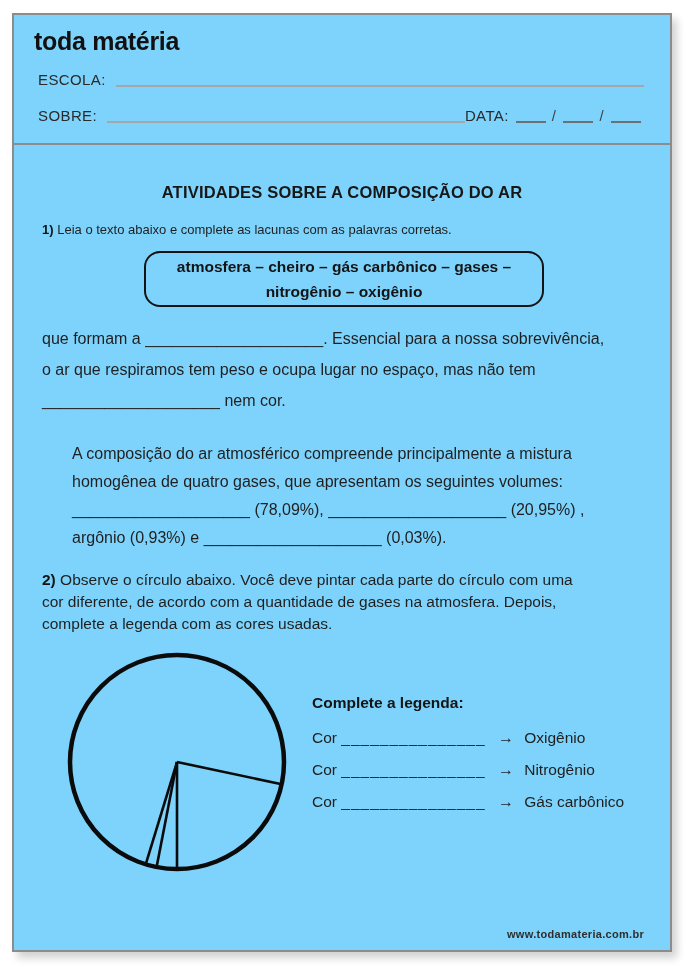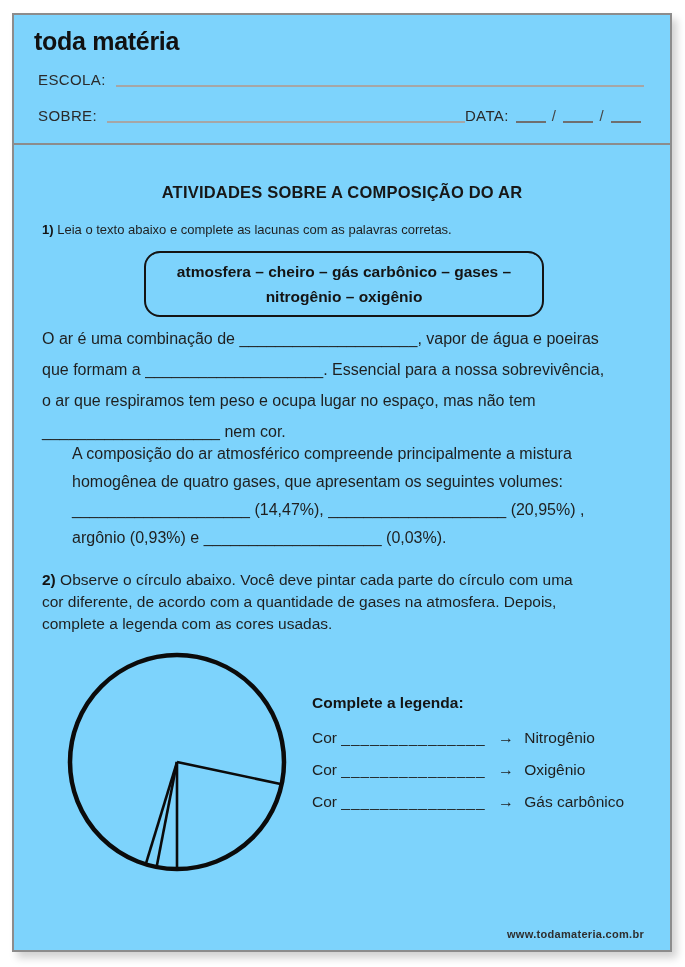--- a/index.html
+++ b/index.html
@@ -30,21 +30,21 @@
   .slash{color:#444;margin-left:3px;}
   
   .frame-body{position:relative;height:805px;}
   .ws-title{
     position:absolute;top:38px;left:0;right:0;text-align:center;
     font-weight:700;font-size:16.5px;color:#171717;letter-spacing:0.2px;
   }
   .q1{position:absolute;left:28px;right:20px;top:77px;font-size:13px;}
   .qnum{font-weight:700;color:#141414;}
   .wordbox{
-    position:absolute;left:130px;top:106px;width:400px;height:66px;
+    position:absolute;left:130px;top:106px;width:400px;height:56px;
     border:2px solid #141414;border-radius:16px;box-sizing:border-box;
     display:flex;flex-direction:column;justify-content:center;
     text-align:center;font-weight:700;font-size:15.5px;line-height:25px;color:#141414;
   }
   .para{position:absolute;left:28px;right:22px;font-size:16px;color:#1f1f1f;}
   .p1{top:178px;line-height:31px;}
   .p2{top:295px;line-height:28px;margin-left:30px;}
   .q2{top:424px;line-height:22px;font-size:15.5px;}
   .pie-wrap{position:absolute;left:44px;top:498px;width:240px;height:240px;}
   .legend{position:absolute;left:298px;top:545px;font-size:15.5px;color:#1f1f1f;}
@@ -91,30 +91,29 @@
         <span class="qnum">1)</span>
         <span>Leia o texto abaixo e complete as lacunas com as palavras corretas.</span>
       </div>
 
       <div class="wordbox">
         <div>atmosfera – cheiro – gás carbônico – gases –</div>
         <div>nitrogênio – oxigênio</div>
       </div>
 
       <div class="para p1">
-        <div>O ar é uma combinação de ____________________, vapor de água e poeiras</div>
         <div>que formam a ____________________. Essencial para a nossa sobrevivência,</div>
         <div>o ar que respiramos tem peso e ocupa lugar no espaço, mas não tem</div>
         <div>____________________ nem cor.</div>
       </div>
 
       <div class="para p2">
         <div>A composição do ar atmosférico compreende principalmente a mistura</div>
         <div>homogênea de quatro gases, que apresentam os seguintes volumes:</div>
-        <div>____________________ (14,47%), ____________________ (20,95%) ,</div>
+        <div>____________________ (78,09%), ____________________ (20,95%) ,</div>
         <div>argônio (0,93%) e ____________________ (0,03%).</div>
       </div>
 
       <div class="para q2">
         <div>
           <span class="qnum">2)</span>
           <span>Observe o círculo abaixo. Você deve pintar cada parte do círculo com uma</span>
         </div>
         <div>cor diferente, de acordo com a quantidade de gases na atmosfera. Depois,</div>
         <div>complete a legenda com as cores usadas.</div>
@@ -130,27 +129,27 @@
           </svg>
       </div>
 
       <div class="legend">
         <div class="legend-heading">Complete a legenda:</div>
 
         <div class="lrow">
           <span>Cor</span>
           <span class="blank">_______________</span>
           <span class="arrow">→</span>
-          <span>Nitrogênio</span>
+          <span>Oxigênio</span>
         </div>
         <div class="lrow">
           <span>Cor</span>
           <span class="blank">_______________</span>
           <span class="arrow">→</span>
-          <span>Oxigênio</span>
+          <span>Nitrogênio</span>
         </div>
         <div class="lrow">
           <span>Cor</span>
           <span class="blank">_______________</span>
           <span class="arrow">→</span>
           <span>Gás carbônico</span>
         </div>
       </div>
 
       <div class="footer">www.todamateria.com.br</div>

